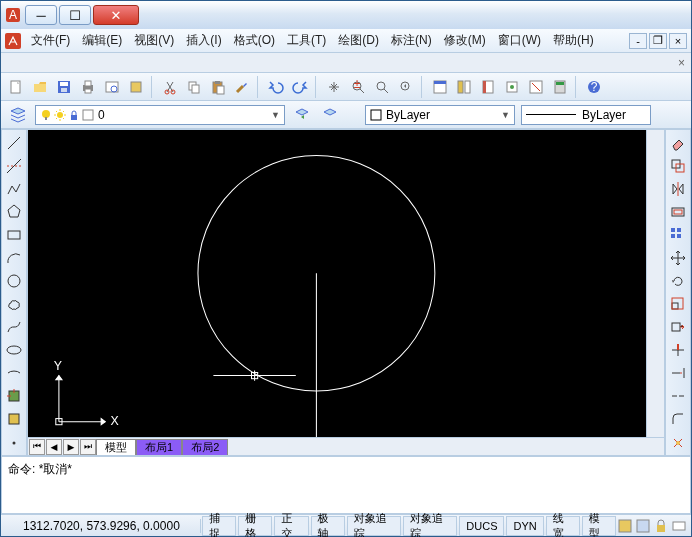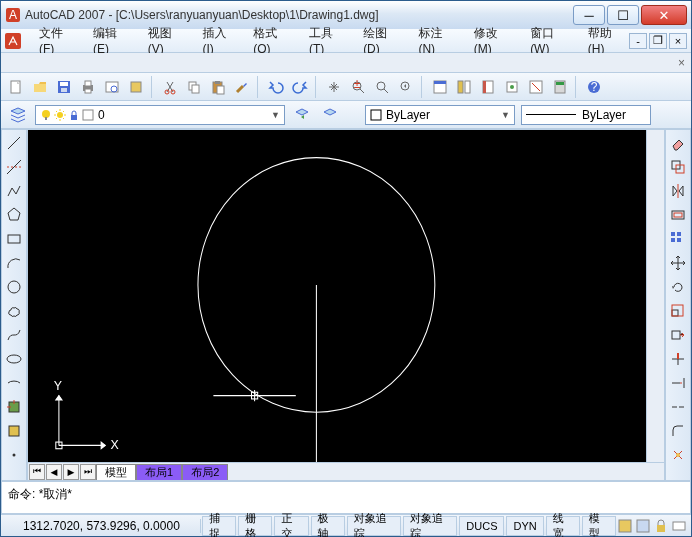--- a/index.html
+++ b/index.html
@@ -6,21 +6,21 @@
 body { width:692px; height:537px; background:#fff; overflow:hidden; }
 .win { width:692px; height:537px; border:1px solid #2c5c8c; background:#f0f0f0; display:flex; flex-direction:column; }
 .titlebar { height:28px; background:linear-gradient(#fff,#dce8f5 45%,#c8daf0); display:flex; align-items:center; padding:0 4px; }
 .titlebar .ico { width:16px; height:16px; margin-right:4px; display:inline-flex; align-items:center; justify-content:center; }
 .titlebar .title { flex:1; color:#333; }
 .winbtns { display:flex; gap:2px; }
 .winbtn { width:32px; height:20px; border:1px solid #7a9cc6; border-radius:3px; background:linear-gradient(#f5faff,#d6e6f7); display:flex; align-items:center; justify-content:center; font-size:13px; }
 .winbtn.close { background:linear-gradient(#f08080,#d43c2a); color:#fff; width:46px; border-color:#a02c1c; }
 .menubar { height:24px; background:linear-gradient(#f7fbff,#e3edf8); display:flex; align-items:center; padding:0 4px; border-bottom:1px solid #b8cde2; }
 .menubar .acadico { width:16px; height:16px; margin-right:4px; }
-.menu-item { padding:18px 6px; color:#222; cursor:default;margin-left:8px; }
+.menu-item { padding:18px 6px; color:#222; cursor:default; }
 .mdi-btns { margin-left:auto; display:flex; gap:2px; }
 .mdi-btns span { width:18px; height:16px; border:1px solid #9ab5d2; background:#eaf2fb; display:inline-flex; align-items:center; justify-content:center; font-size:11px; }
 .close-x { height:20px; background:#e8eef6; border-bottom:1px solid #b8cde2; display:flex; justify-content:flex-end; align-items:center; padding-right:6px; color:#666; }
 .toolbar { height:28px; background:linear-gradient(#f4f8fd,#dde9f5); border-bottom:1px solid #b8cde2; display:flex; align-items:center; padding:0 4px; gap:2px; }
 .tbtn { width:22px; height:22px; border:1px solid transparent; display:inline-flex; align-items:center; justify-content:center; border-radius:2px; }
 .sep { width:4px; height:22px; border-left:1px solid #b8cde2; margin:0 2px; }
 .layerbar { height:28px; background:linear-gradient(#f4f8fd,#dde9f5); border-bottom:1px solid #b8cde2; display:flex; align-items:center; padding:0 6px; gap:6px; }
 .dropdown { height:20px; border:1px solid #7a9cc6; background:#fff; display:flex; align-items:center; padding:0 4px; }
 .dropdown .arrow { margin-left:auto; font-size:9px; color:#555; }
 .layer-dd { width:250px; }
@@ -33,40 +33,39 @@
 .vtbtn { width:22px; height:22px; display:flex; align-items:center; justify-content:center; }
 .canvaswrap { flex:1; display:flex; flex-direction:column; border:1px solid #b8cde2; }
 .canvas { flex:1; background:#000; position:relative; overflow:hidden; }
 .scrollh { height:18px; background:#e8eef6; border-top:1px solid #b8cde2; display:flex; align-items:center; }
 .scrollv { width:18px; background:#e8eef6; border-left:1px solid #b8cde2; }
 .canvasrow { flex:1; display:flex; min-height:0; }
 .tabstrip { display:flex; align-items:center; gap:0; height:100%; }
 .tabnav { width:16px; height:16px; border:1px solid #999; background:#f4f4f4; display:flex; align-items:center; justify-content:center; font-size:9px; margin-left:1px; }
 .lotab { border:1px solid #888; border-bottom:none; background:#8b5cf6; padding:0 8px; height:16px; display:flex; align-items:center; font-size:11px; }
 .lotab.active { background:#fff; }
-.cmdarea { height:33px; border:1px solid #b8cde2; background:#fff; padding:4px 6px; font-family:SimSun,monospace; line-height:16px; }
+.cmdarea { height:58px; border:1px solid #b8cde2; background:#fff; padding:4px 6px; font-family:SimSun,monospace; line-height:16px; }
 .statusbar { height:22px; background:linear-gradient(#f0f5fb,#dbe6f3); border-top:1px solid #b8cde2; display:flex; align-items:center;padding-left:16px; }
 .coords { width:200px; padding:0 6px; border-right:1px solid #b8cde2; }
 .stbtn { padding:0 6px; height:20px; border:1px solid #b8cde2; margin:0 1px; background:#e6eef8; display:flex; align-items:center; font-size:11px; }
 .stend { margin-left:auto; display:flex; gap:2px; padding-right:4px; }
 .sticon { width:16px; height:16px; }
 svg { display:block; }
 </style>
 </head>
 <body>
 
 <div class="win">
   <div class="titlebar">
     <span class="ico">
         <svg width="16" height="16">
           <rect x="1" y="1" width="14" height="14" fill="#d04028" rx="2"></rect>
           <text x="8" y="12" text-anchor="middle" fill="#fff" font-size="10">A</text>
         </svg>
       </span>
-    <span class="title">AutoCAD 2007 - [C:\Users\ranyuanyuan\Desktop\1\Drawing1.dwg]</span>
     <div class="winbtns">
       <div class="winbtn">─</div>
       <div class="winbtn">☐</div>
       <div class="winbtn close">✕</div>
     </div>
   </div>
 
   <div class="menubar">
     <span class="acadico">
         <svg width="16" height="16">

